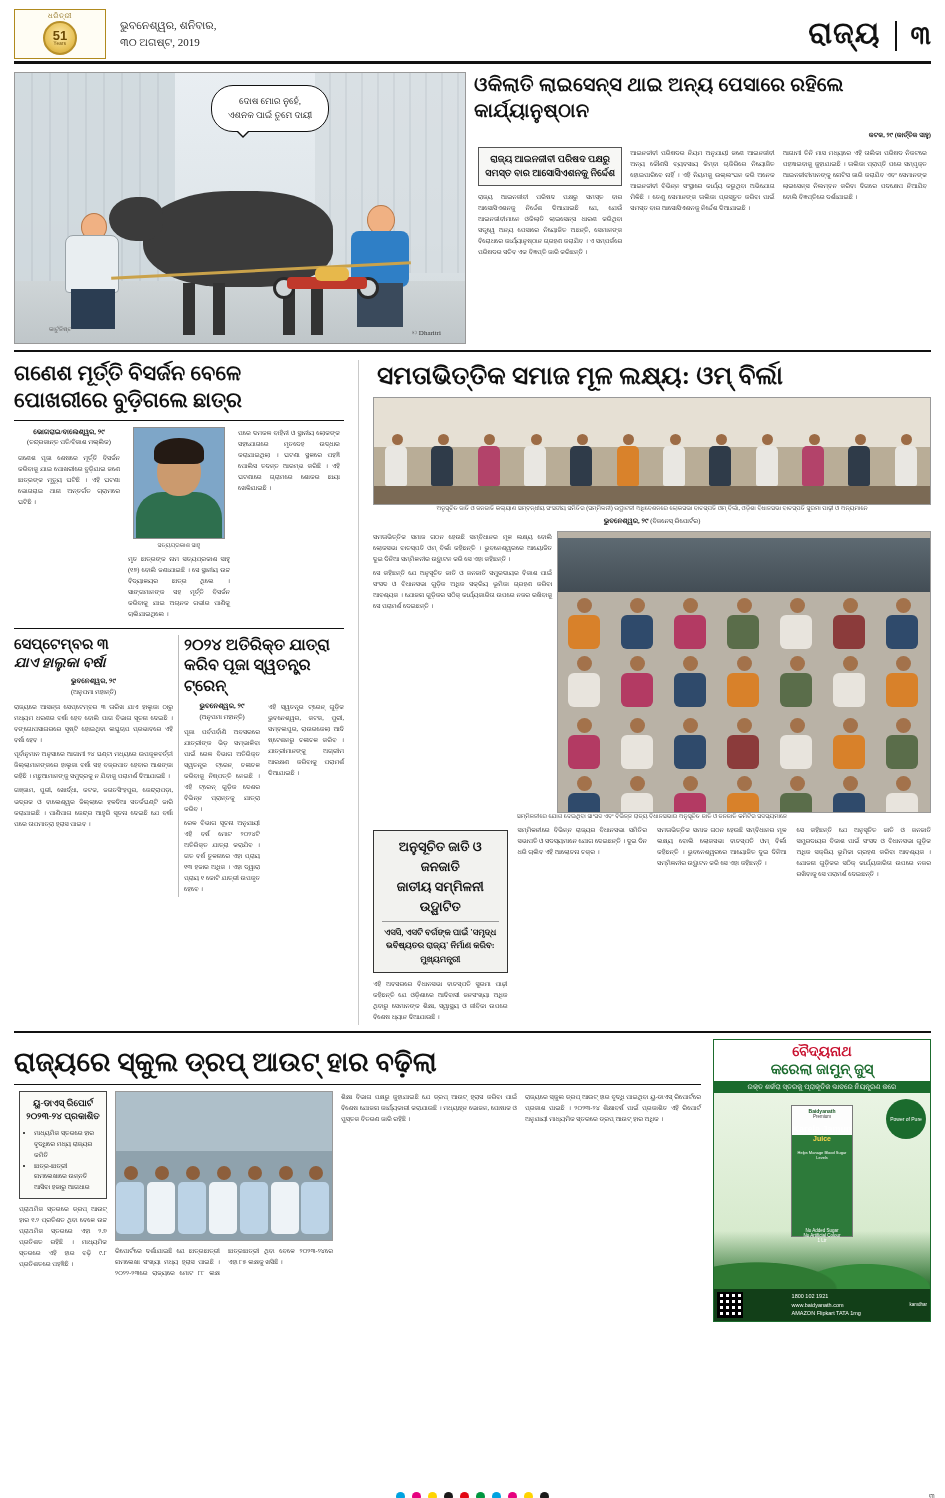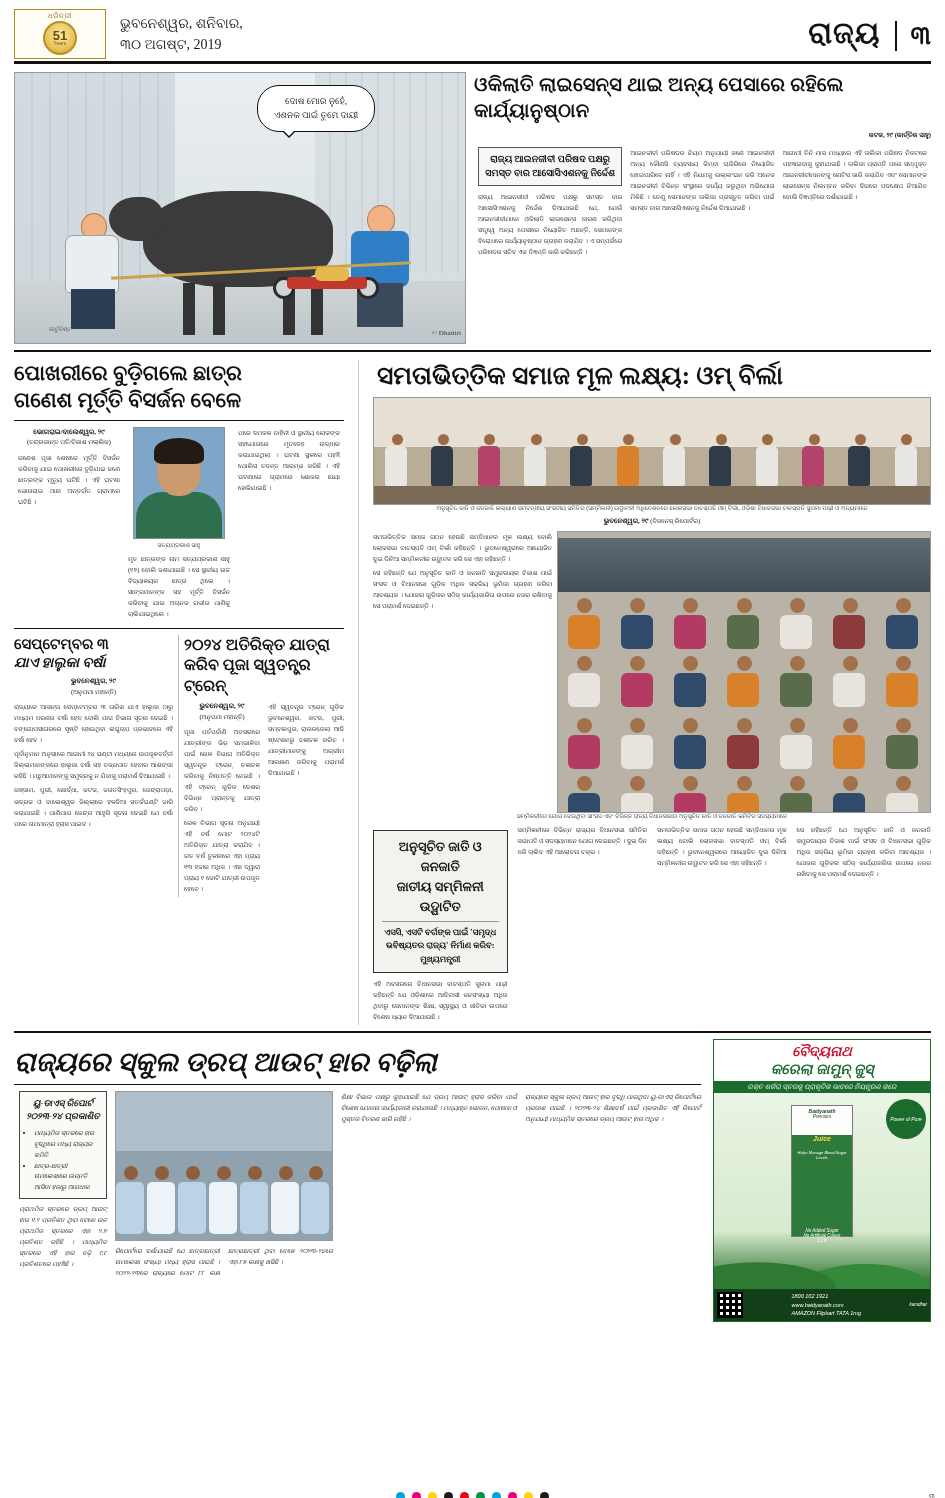--- a/index.html
+++ b/index.html
@@ -28,21 +28,21 @@
   .logo-badge .seal {
     width:34px; height:34px; border-radius:50%;
     background: radial-gradient(circle at 50% 40%, #fde9a9 0%, #e8c35a 60%, #c79b28 100%);
     border:2px solid #b8902a;
     display:flex; flex-direction:column; align-items:center; justify-content:center;
     font-size:13px; font-weight:bold; color:#6b4a05; line-height:1;
   }
   .logo-badge .seal .yrs { font-size:4.5px; font-weight:normal; letter-spacing:.3px; }
   .logo-badge .odia-top { font-size:7px; color:#8a6a12; margin-bottom:1px; letter-spacing:.5px;}
   .dateline {
-    margin-left:14px; font-size:14px; line-height:1.5; color:#1a1a1a;
+    margin-left:14px; font-size:11px; line-height:1.5; color:#1a1a1a;
     font-family:"Liberation Serif", serif;
   }
   .section-name {
     margin-left:auto; display:flex; align-items:flex-end; gap:14px;
   }
   .section-name .sec {
     font-size:30px; font-weight:bold; letter-spacing:1px;
     font-family:"Liberation Serif", serif;
   }
   .section-name .pg {
@@ -73,21 +73,21 @@
   .cart-building { position:absolute; left:0; top:0; width:160px; height:210px;
       background:
         repeating-linear-gradient(90deg,#cfd8dd 0 16px,#c3ccd2 16px 18px),
         #cdd6db; opacity:.85;}
   .cart-building2 { position:absolute; right:0; top:0; width:150px; height:200px;
       background: repeating-linear-gradient(90deg,#d6dde1 0 14px,#c8d0d5 14px 16px), #d2d9dd; opacity:.8;}
   .cart-ground { position:absolute; left:0; bottom:0; width:100%; height:62px;
       background:linear-gradient(180deg,#cfd5d7 0%, #bfc6c9 100%); }
   .bubble { position:absolute; left:196px; top:12px; width:118px; padding:8px 6px;
       background:#fff; border:1.6px solid #111; border-radius:22px;
-      font-family:"Liberation Serif", serif; font-size:9px; text-align:center; line-height:1.6;margin-left:46px; }
+      font-family:"Liberation Serif", serif; font-size:9px; text-align:center; line-height:1.6; }
   .bubble:after { content:""; position:absolute; left:24px; bottom:-14px;
       border:7px solid transparent; border-top-color:#111; }
   .bubble:before { content:""; position:absolute; left:25px; bottom:-11px;
       border:6px solid transparent; border-top-color:#fff; z-index:2;}
   .bull { position:absolute; left:128px; top:118px; width:190px; height:96px;
       background:#3b3b3b; border-radius:46% 40% 38% 44%; }
   .bull:after{ content:""; position:absolute; left:-34px; top:6px; width:54px; height:44px;
       background:#3b3b3b; border-radius:50% 40% 40% 50%;}
   .bull-leg { position:absolute; background:#333; width:12px; height:52px; bottom:-48px;}
   .manL { position:absolute; left:44px; top:140px; width:70px; height:112px; }
@@ -97,21 +97,21 @@
   .manR { position:absolute; right:44px; top:132px; width:78px; height:122px; }
   .manR .shirt{ position:absolute; left:8px; top:26px; width:58px; height:56px; background:#2f7fc6; border-radius:8px;}
   .manR .head{ position:absolute; left:24px; top:0; width:28px; height:30px; background:#f0b183; border-radius:50%; border:1px solid #b8794a;}
   .manR .pant{ position:absolute; left:14px; top:78px; width:46px; height:44px; background:#3a4a5c;}
   .rope { position:absolute; left:96px; top:196px; width:300px; height:3px; background:#caa24a; transform:rotate(-3deg); }
   .bike { position:absolute; left:256px; bottom:44px; width:110px; height:34px; }
   .bike .w{ position:absolute; bottom:0; width:22px; height:22px; border:3px solid #2a2a2a; border-radius:50%; background:#cfd5d7;}
   .bike .w.l{ left:2px;} .bike .w.r{ right:2px;}
   .bike .body{ position:absolute; left:16px; bottom:10px; width:80px; height:12px; background:#c0392b; border-radius:4px;}
   .bike .rider{ position:absolute; left:44px; bottom:18px; width:34px; height:14px; background:#e7b84b; border-radius:6px;}
-  .cart-credit { position:absolute; right:4px; bottom:6px; font-size:7px; color:#333; font-family:"Liberation Serif",serif;}
+  .cart-credit { position:absolute; right:24px; bottom:6px; font-size:7px; color:#333; font-family:"Liberation Serif",serif;}
   .cart-sign { position:absolute; left:34px; bottom:10px; font-size:6px; color:#555; }
 
   .lead { flex:1; }
   .lead h1 {
     margin:0 0 6px 0; font-size:19.5px; line-height:1.35; font-weight:bold;
     font-family:"Liberation Serif", serif; letter-spacing:.2px;
   }
   .lead-meta { font-size:6.6px; font-weight:bold; text-align:right; font-family:"Liberation Serif",serif; margin-bottom:3px;}
   .lead-cols { display:flex; }
   .lead-cols .c { width:33.33%; padding:5px 4px; }
@@ -305,22 +305,22 @@
           </div>
         </div>
       </div>
     </div>
 
     <div class="divider-strong"></div>
 
     <div class="mid">
 
       <div class="mid-left">
+        <h2>ଗଣେଶ ମୂର୍ତ୍ତି ବିସର୍ଜନ ବେଳେ</h2>
         <h2>ପୋଖରୀରେ ବୁଡ଼ିଗଲେ ଛାତ୍ର</h2>
-        <h2>ଗଣେଶ ମୂର୍ତ୍ତି ବିସର୍ଜନ ବେଳେ</h2>
         <div class="ul"></div>
         <div class="mlcols">
           <div class="c">
             <div class="byline">
               <span>ଭୋଗରାଇ/ବାଲେଶ୍ୱର, ୨୯</span><br>
               <span class="sub">(ଚନ୍ଦ୍ରକାନ୍ତ ପତି/ବିକାଶ ମଲ୍ଲିକ)</span>
             </div>
             <div class="col-text">
                 <p>ଗଣେଶ ପୂଜା ଶେଷରେ ମୂର୍ତ୍ତି ବିସର୍ଜନ କରିବାକୁ ଯାଇ ପୋଖରୀରେ ବୁଡ଼ିଯାଇ ଜଣେ ଛାତ୍ରଙ୍କ ମୃତ୍ୟୁ ଘଟିଛି । ଏହି ଘଟଣା ଭୋଗରାଇ ଥାନା ଅନ୍ତର୍ଗତ ଗ୍ରାମରେ ଘଟିଛି ।</p>
               </div>
@@ -614,21 +614,21 @@
             <div class="col-text">
                 <p>ସେ କହିଛନ୍ତି ଯେ ଅନୁସୂଚିତ ଜାତି ଓ ଜନଜାତି ସମ୍ପ୍ରଦାୟର ବିକାଶ ପାଇଁ ସଂସଦ ଓ ବିଧାନସଭା ଗୁଡ଼ିକ ଅଧିକ ସକ୍ରିୟ ଭୂମିକା ଗ୍ରହଣ କରିବା ଆବଶ୍ୟକ । ଯୋଜନା ଗୁଡ଼ିକର ସଠିକ୍ କାର୍ଯ୍ୟକାରିତା ଉପରେ ନଜର ରଖିବାକୁ ସେ ପରାମର୍ଶ ଦେଇଛନ୍ତି ।</p>
               </div>
           </div>
         </div>
       </div>
     </div>
 
     <div class="divider-strong"></div>
 
-    <div style="display:flex; gap:12px;font-style:italic;">
+    <div style="display:flex; gap:12px;">
       <div style="flex:1;">
         <div class="bottom-h">ରାଜ୍ୟରେ ସ୍କୁଲ ଡ୍ରପ୍ ଆଉଟ୍ ହାର ବଢ଼ିଲା</div>
         <div class="rule-h"></div>
         <div style="display:flex;">
           <div style="width:98px; padding:0 5px;">
             <div class="bullet-box">
               <div class="bt">
                 <span>ୟୁ-ଡାଏସ୍ ରିପୋର୍ଟ</span><br>
                 <span>୨୦୨୩-୨୪ ପ୍ରକାଶିତ</span>
               </div>

